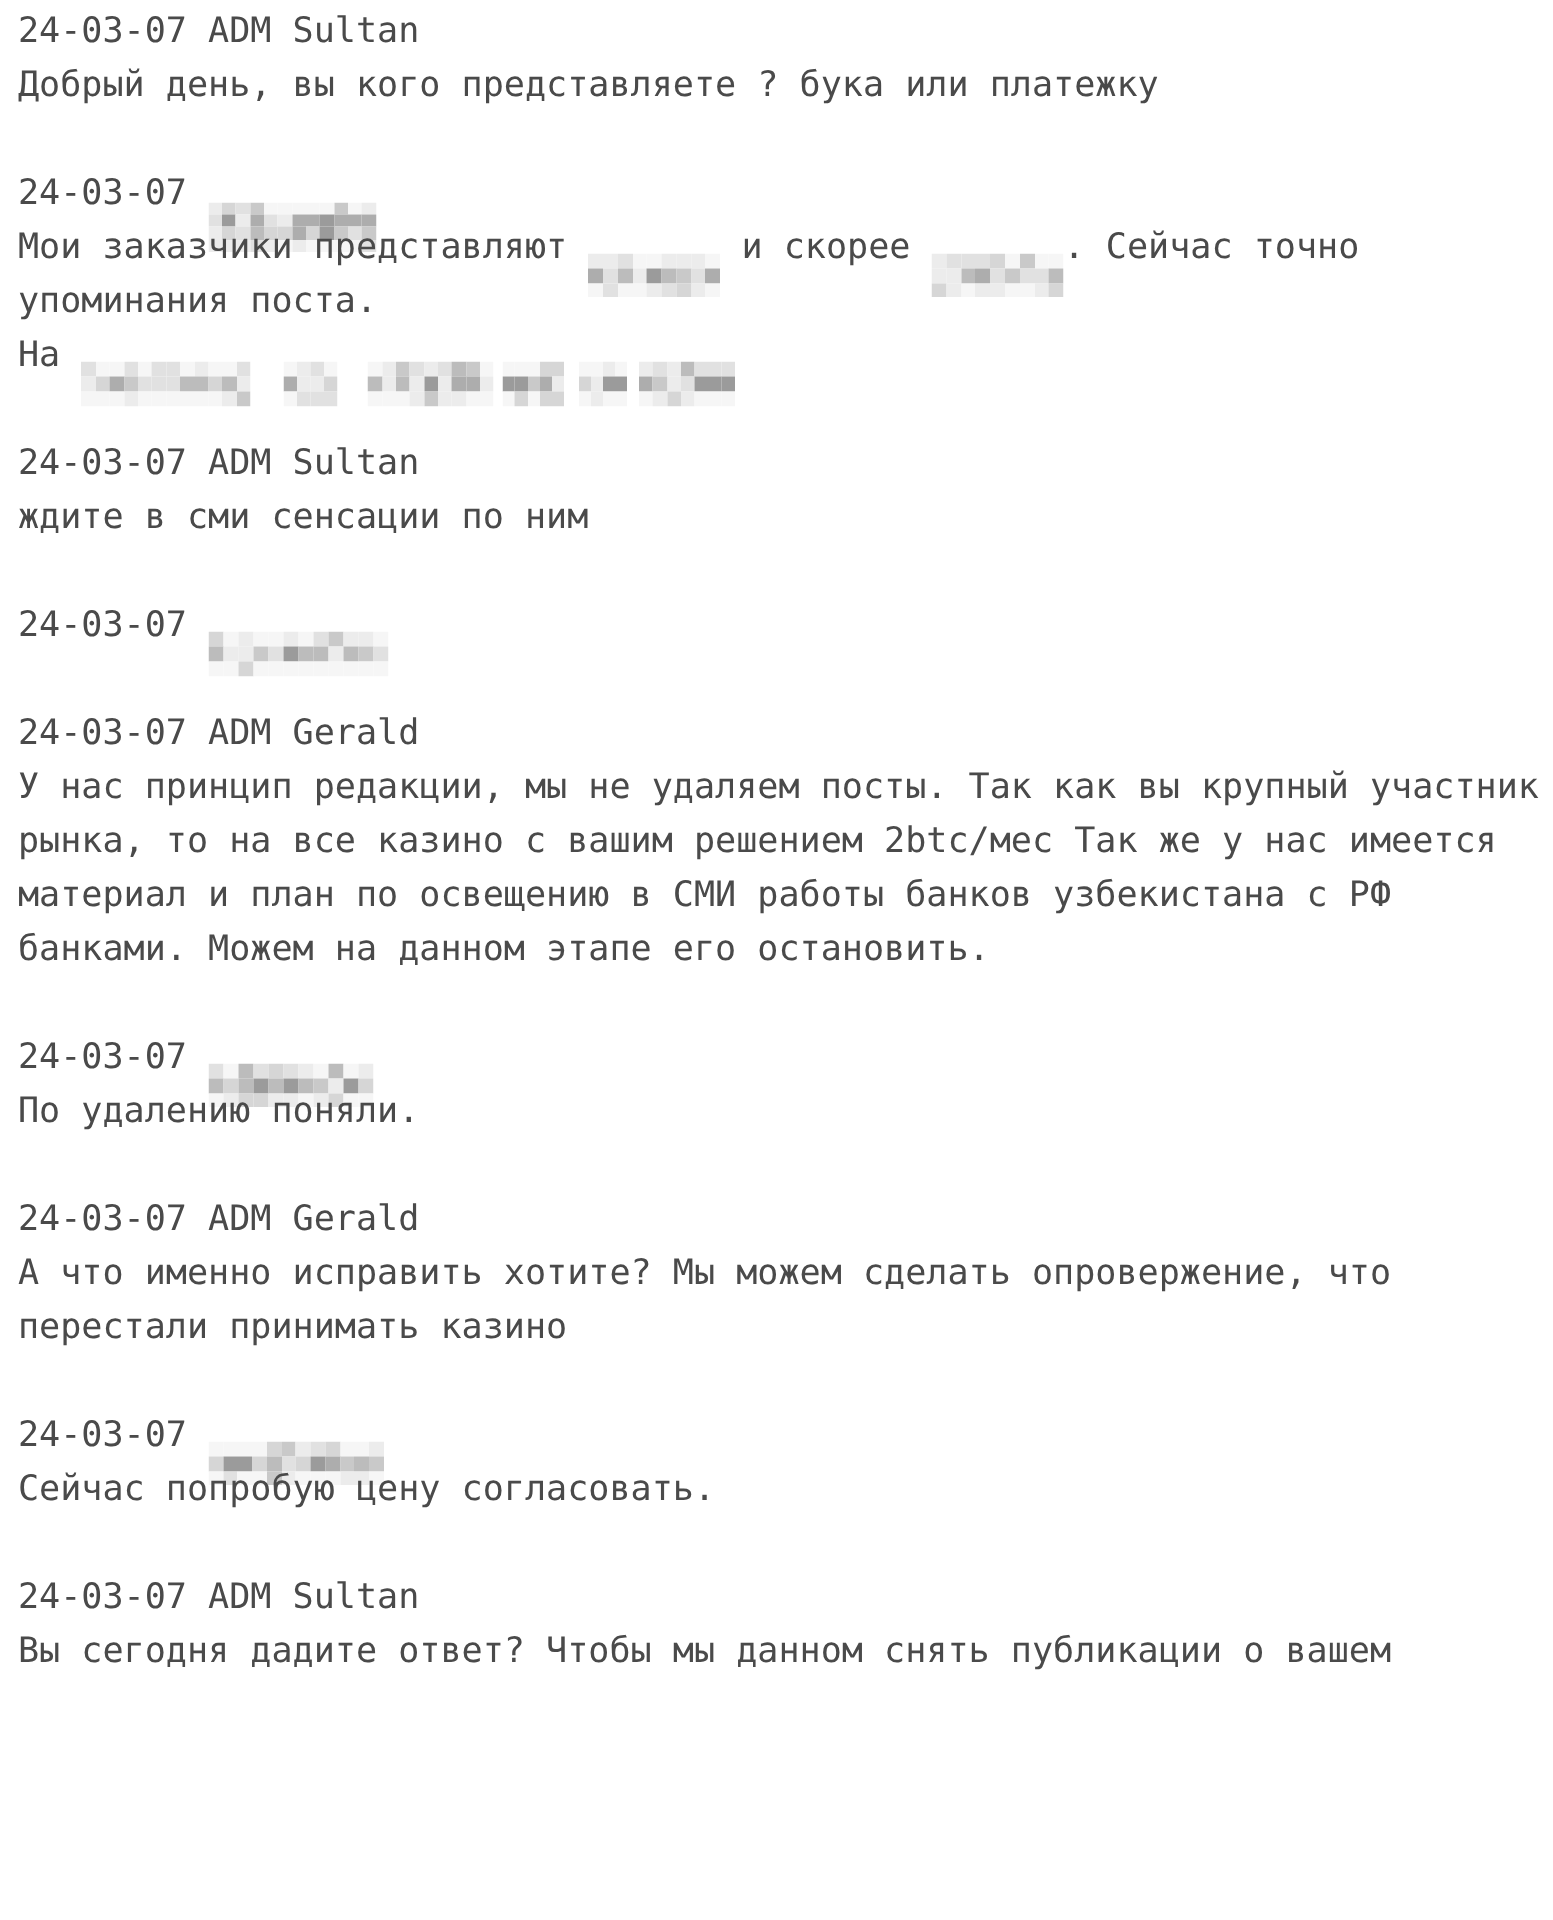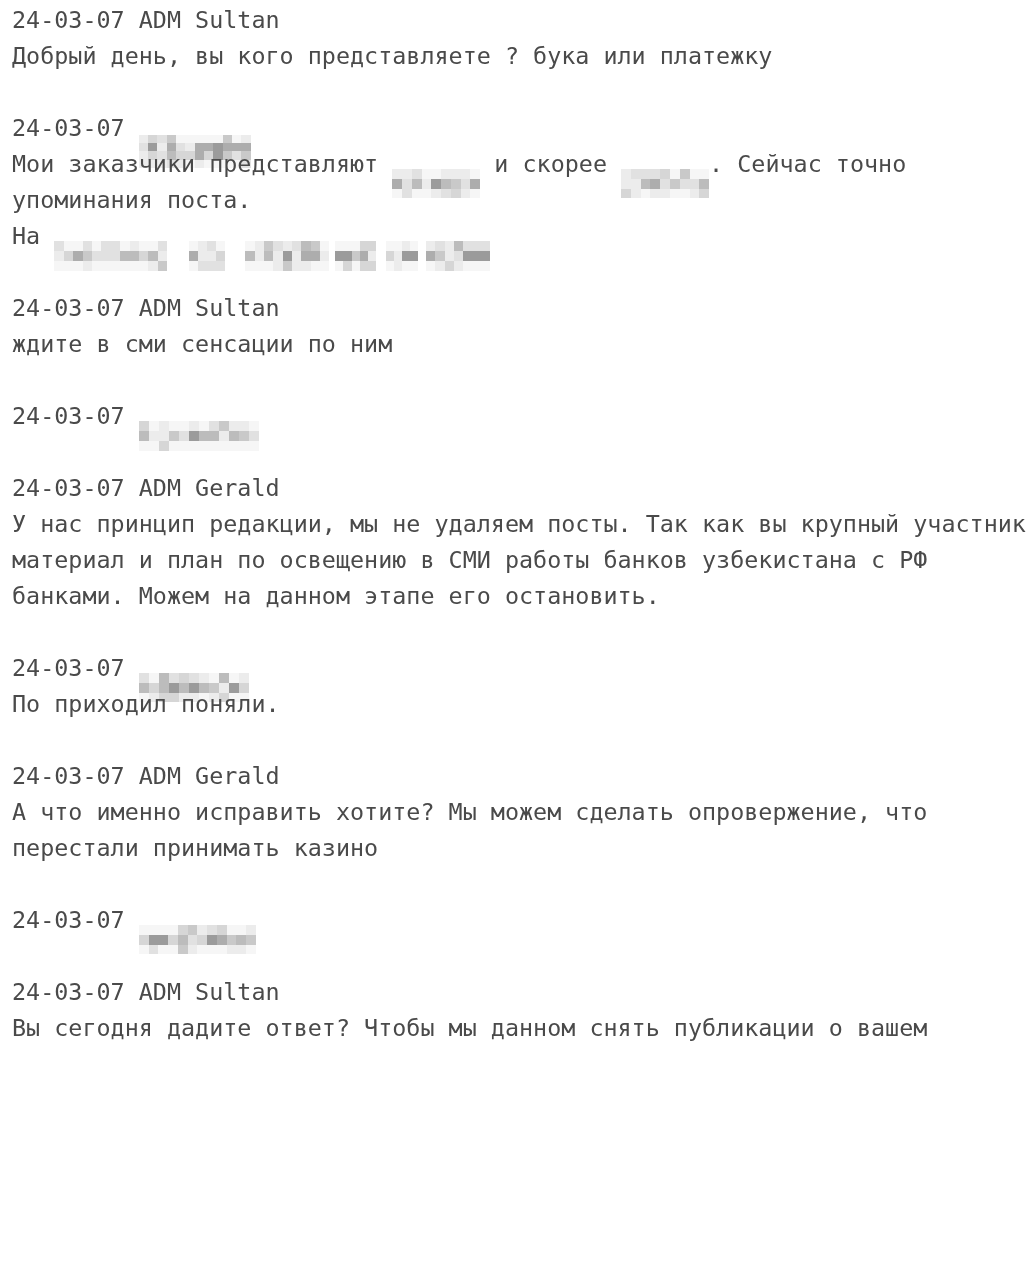--- a/index.html
+++ b/index.html
@@ -56,32 +56,34 @@
     <div class="message">
       <div class="line"><span>24-03-07 ADM Sultan</span></div>
       <div class="line"><span>ждите в сми сенсации по ним</span></div>
     </div>
     <div class="message">
       <div class="line"><span>24-03-07 </span><span class="redact" style="width: 120px; height: 30px; grid-template-columns: repeat(12, 1fr); grid-template-rows: repeat(3, 1fr);"><i style="background: rgb(214, 214, 214);"></i><i style="background: rgb(246, 246, 246);"></i><i style="background: rgb(236, 236, 236);"></i><i style="background: rgb(246, 246, 246);"></i><i style="background: rgb(246, 246, 246);"></i><i style="background: rgb(236, 236, 236);"></i><i style="background: rgb(246, 246, 246);"></i><i style="background: rgb(225, 225, 225);"></i><i style="background: rgb(201, 201, 201);"></i><i style="background: rgb(236, 236, 236);"></i><i style="background: rgb(236, 236, 236);"></i><i style="background: rgb(246, 246, 246);"></i><i style="background: rgb(188, 188, 188);"></i><i style="background: rgb(236, 236, 236);"></i><i style="background: rgb(236, 236, 236);"></i><i style="background: rgb(201, 201, 201);"></i><i style="background: rgb(225, 225, 225);"></i><i style="background: rgb(155, 155, 155);"></i><i style="background: rgb(188, 188, 188);"></i><i style="background: rgb(188, 188, 188);"></i><i style="background: rgb(236, 236, 236);"></i><i style="background: rgb(188, 188, 188);"></i><i style="background: rgb(201, 201, 201);"></i><i style="background: rgb(225, 225, 225);"></i><i style="background: rgb(246, 246, 246);"></i><i style="background: rgb(246, 246, 246);"></i><i style="background: rgb(214, 214, 214);"></i><i style="background: rgb(246, 246, 246);"></i><i style="background: rgb(246, 246, 246);"></i><i style="background: rgb(246, 246, 246);"></i><i style="background: rgb(246, 246, 246);"></i><i style="background: rgb(246, 246, 246);"></i><i style="background: rgb(246, 246, 246);"></i><i style="background: rgb(246, 246, 246);"></i><i style="background: rgb(246, 246, 246);"></i><i style="background: rgb(246, 246, 246);"></i></span></div>
     </div>
     <div class="message">
       <div class="line"><span>24-03-07 ADM Gerald</span></div>
       <div class="line"><span>У нас принцип редакции, мы не удаляем посты. Так как вы крупный участник</span></div>
+      <div class="line"><span>рынка, то на все казино с вашим решением 2btc/мес Так же у нас имеется</span></div>
       <div class="line"><span>материал и план по освещению в СМИ работы банков узбекистана с РФ</span></div>
       <div class="line"><span>банками. Можем на данном этапе его остановить.</span></div>
     </div>
     <div class="message">
       <div class="line"><span>24-03-07 </span><span class="redact" style="width: 110px; height: 29px; grid-template-columns: repeat(11, 1fr); grid-template-rows: repeat(3, 1fr);"><i style="background: rgb(225, 225, 225);"></i><i style="background: rgb(246, 246, 246);"></i><i style="background: rgb(188, 188, 188);"></i><i style="background: rgb(225, 225, 225);"></i><i style="background: rgb(214, 214, 214);"></i><i style="background: rgb(225, 225, 225);"></i><i style="background: rgb(236, 236, 236);"></i><i style="background: rgb(246, 246, 246);"></i><i style="background: rgb(188, 188, 188);"></i><i style="background: rgb(246, 246, 246);"></i><i style="background: rgb(236, 236, 236);"></i><i style="background: rgb(188, 188, 188);"></i><i style="background: rgb(214, 214, 214);"></i><i style="background: rgb(188, 188, 188);"></i><i style="background: rgb(155, 155, 155);"></i><i style="background: rgb(188, 188, 188);"></i><i style="background: rgb(155, 155, 155);"></i><i style="background: rgb(188, 188, 188);"></i><i style="background: rgb(201, 201, 201);"></i><i style="background: rgb(236, 236, 236);"></i><i style="background: rgb(155, 155, 155);"></i><i style="background: rgb(214, 214, 214);"></i><i style="background: rgb(246, 246, 246);"></i><i style="background: rgb(236, 236, 236);"></i><i style="background: rgb(214, 214, 214);"></i><i style="background: rgb(214, 214, 214);"></i><i style="background: rgb(236, 236, 236);"></i><i style="background: rgb(236, 236, 236);"></i><i style="background: rgb(246, 246, 246);"></i><i style="background: rgb(236, 236, 236);"></i><i style="background: rgb(214, 214, 214);"></i><i style="background: rgb(246, 246, 246);"></i><i style="background: rgb(246, 246, 246);"></i></span></div>
-      <div class="line"><span>По приходил поняли.</span></div>
+      <div class="line"><span>По удалению поняли.</span></div>
     </div>
     <div class="message">
       <div class="line"><span>24-03-07 ADM Gerald</span></div>
       <div class="line"><span>А что именно исправить хотите? Мы можем сделать опровержение, что</span></div>
       <div class="line"><span>перестали принимать казино</span></div>
     </div>
     <div class="message">
       <div class="line"><span>24-03-07 </span><span class="redact" style="width: 117px; height: 29px; grid-template-columns: repeat(12, 1fr); grid-template-rows: repeat(3, 1fr);"><i style="background: rgb(246, 246, 246);"></i><i style="background: rgb(246, 246, 246);"></i><i style="background: rgb(246, 246, 246);"></i><i style="background: rgb(246, 246, 246);"></i><i style="background: rgb(214, 214, 214);"></i><i style="background: rgb(201, 201, 201);"></i><i style="background: rgb(236, 236, 236);"></i><i style="background: rgb(225, 225, 225);"></i><i style="background: rgb(214, 214, 214);"></i><i style="background: rgb(246, 246, 246);"></i><i style="background: rgb(246, 246, 246);"></i><i style="background: rgb(236, 236, 236);"></i><i style="background: rgb(214, 214, 214);"></i><i style="background: rgb(155, 155, 155);"></i><i style="background: rgb(155, 155, 155);"></i><i style="background: rgb(214, 214, 214);"></i><i style="background: rgb(188, 188, 188);"></i><i style="background: rgb(225, 225, 225);"></i><i style="background: rgb(214, 214, 214);"></i><i style="background: rgb(155, 155, 155);"></i><i style="background: rgb(173, 173, 173);"></i><i style="background: rgb(201, 201, 201);"></i><i style="background: rgb(188, 188, 188);"></i><i style="background: rgb(201, 201, 201);"></i><i style="background: rgb(246, 246, 246);"></i><i style="background: rgb(225, 225, 225);"></i><i style="background: rgb(246, 246, 246);"></i><i style="background: rgb(246, 246, 246);"></i><i style="background: rgb(201, 201, 201);"></i><i style="background: rgb(236, 236, 236);"></i><i style="background: rgb(246, 246, 246);"></i><i style="background: rgb(246, 246, 246);"></i><i style="background: rgb(246, 246, 246);"></i><i style="background: rgb(236, 236, 236);"></i><i style="background: rgb(236, 236, 236);"></i><i style="background: rgb(246, 246, 246);"></i></span></div>
+      <div class="line"><span>Сейчас попробую цену согласовать.</span></div>
     </div>
     <div class="message">
       <div class="line"><span>24-03-07 ADM Sultan</span></div>
       <div class="line"><span>Вы сегодня дадите ответ? Чтобы мы данном снять публикации о вашем</span></div>
     </div>
   </main>
 
 </body></html>

